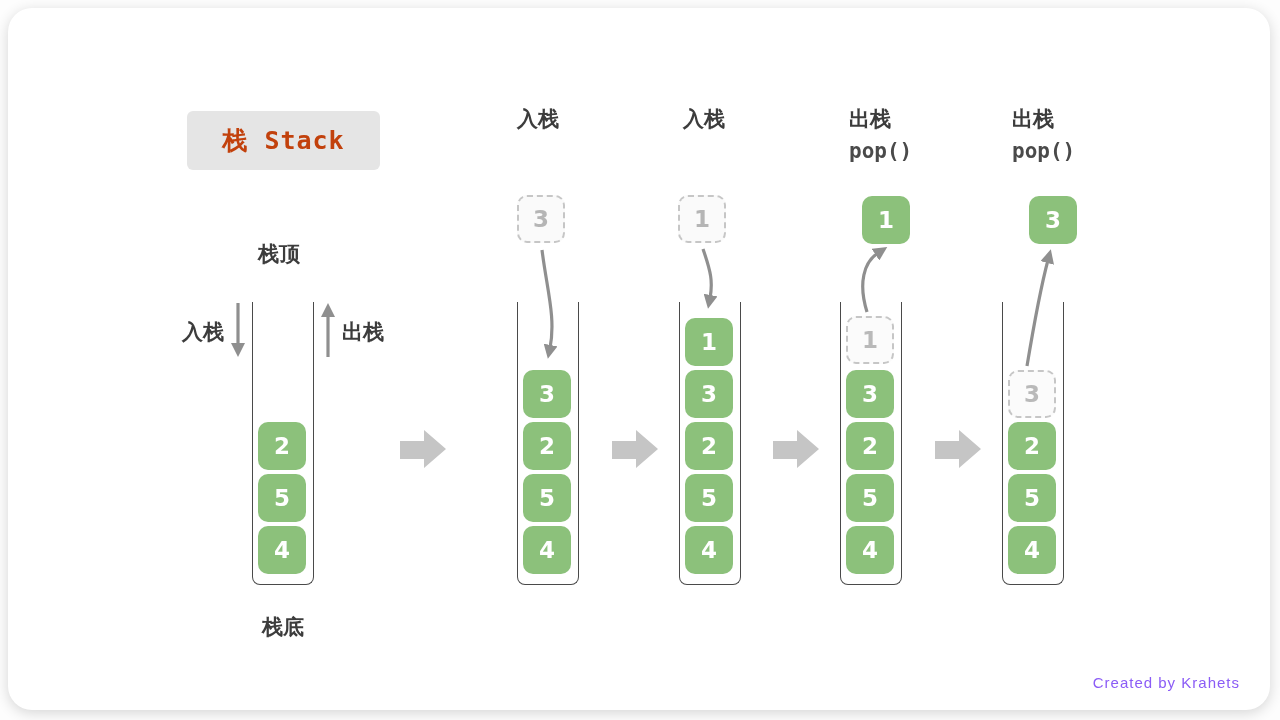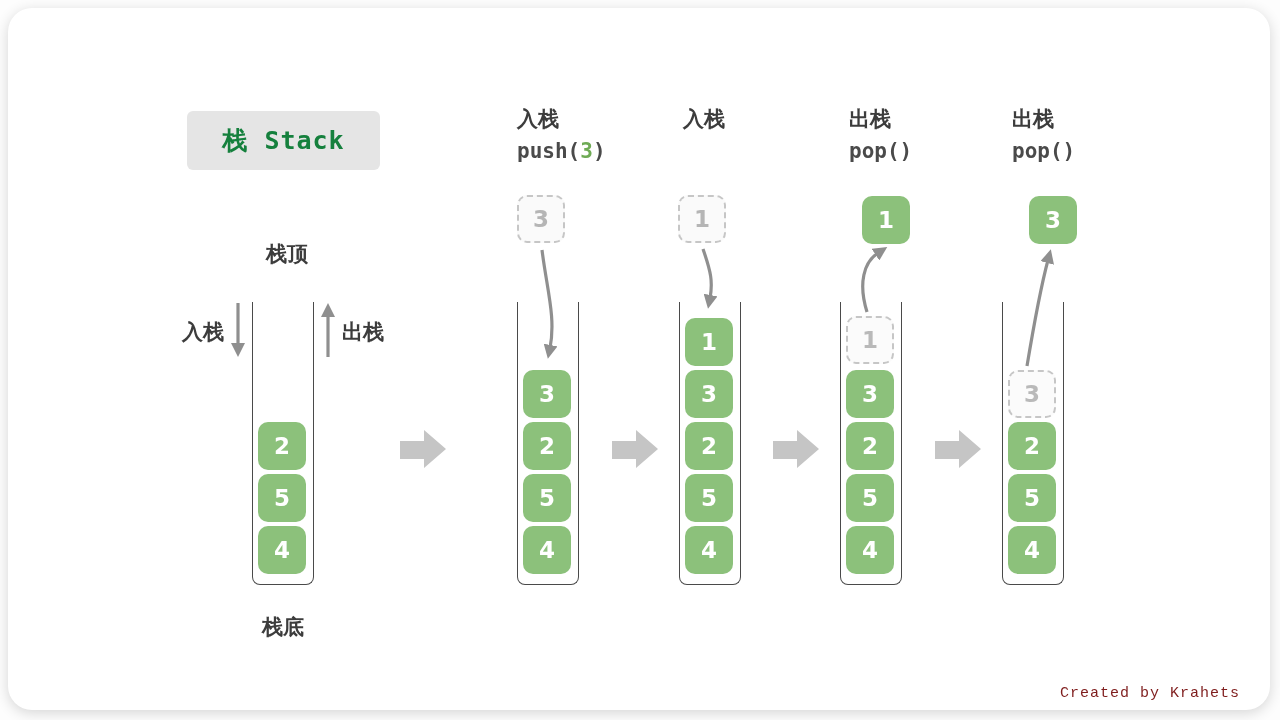--- a/index.html
+++ b/index.html
@@ -12,21 +12,21 @@
     background:#ffffff;border-radius:24px;
     box-shadow:0 3px 14px rgba(0,0,0,0.16);
   }
   .abs{position:absolute;}
   
   .title-box{
     left:187px;top:111px;width:193px;height:59px;
     background:#e5e5e5;border-radius:6px;
     display:flex;align-items:center;justify-content:center;
     font-family:"DejaVu Sans Mono","Liberation Mono",monospace;
-    font-size:25px;font-weight:bold;color:#15803d;letter-spacing:1px;
+    font-size:25px;font-weight:bold;color:#c2410c;letter-spacing:1px;
   }
   
   .op-header{
     top:104px;width:160px;color:#3c3c3c;text-align:left;
   }
   .op-header .l1{font-size:21px;font-weight:bold;line-height:30px;}
   .op-header .l2{
     font-family:"DejaVu Sans Mono","Liberation Mono",monospace;
     font-size:21px;font-weight:bold;line-height:34px;color:#4a4a4a;
   }
@@ -50,41 +50,40 @@
   }
   .float-box.dashed{
     background:#fafafa;color:#b5b5b5;border:2px dashed #c6c6c6;
   }
   .float-box.solid{background:#8cc17b;color:#ffffff;}
   
   .cn-label{font-size:21px;font-weight:bold;color:#3c3c3c;line-height:26px;}
   .center-label{width:62px;text-align:center;}
   .watermark{
     right:40px;top:674px;
-    font-family:Liberation Mono, monospace;
-    font-size:15px;color:#7f1d1d;letter-spacing:1px;margin-top:11px;
+    font-family:Liberation Sans, sans-serif;
+    font-size:15px;color:#8b5cf6;letter-spacing:1px;
   }
   svg{position:absolute;left:0;top:0;pointer-events:none;}
 </style>
 </head>
 <body>
 
 <div id="canvas">
   <div id="card"></div>
 
   <div class="abs title-box">栈 Stack</div>
 
-  <div class="abs cn-label center-label" style="left:256px;top:241px;">栈顶</div>
+  <div class="abs cn-label center-label" style="left:248px;top:241px;">栈顶</div>
   <div class="abs cn-label center-label" style="left:252px;top:614px;">栈底</div>
   <div class="abs cn-label" style="left:154px;top:319px;width:70px;text-align:right;">入栈</div>
   <div class="abs cn-label" style="left:342px;top:319px;width:70px;">出栈</div>
 
   <div class="abs op-header" style="left:517px;">
     <div class="l1">入栈</div>
-    <div class="l2"><span>push(</span><span class="arg">3</span><span>)</span></div>
   </div>
   <div class="abs op-header" style="left:683px;">
     <div class="l1">入栈</div>
   </div>
   <div class="abs op-header" style="left:849px;">
     <div class="l1">出栈</div>
     <div class="l2"><span>pop(</span><span class="arg"></span><span>)</span></div>
   </div>
   <div class="abs op-header" style="left:1012px;">
     <div class="l1">出栈</div>

